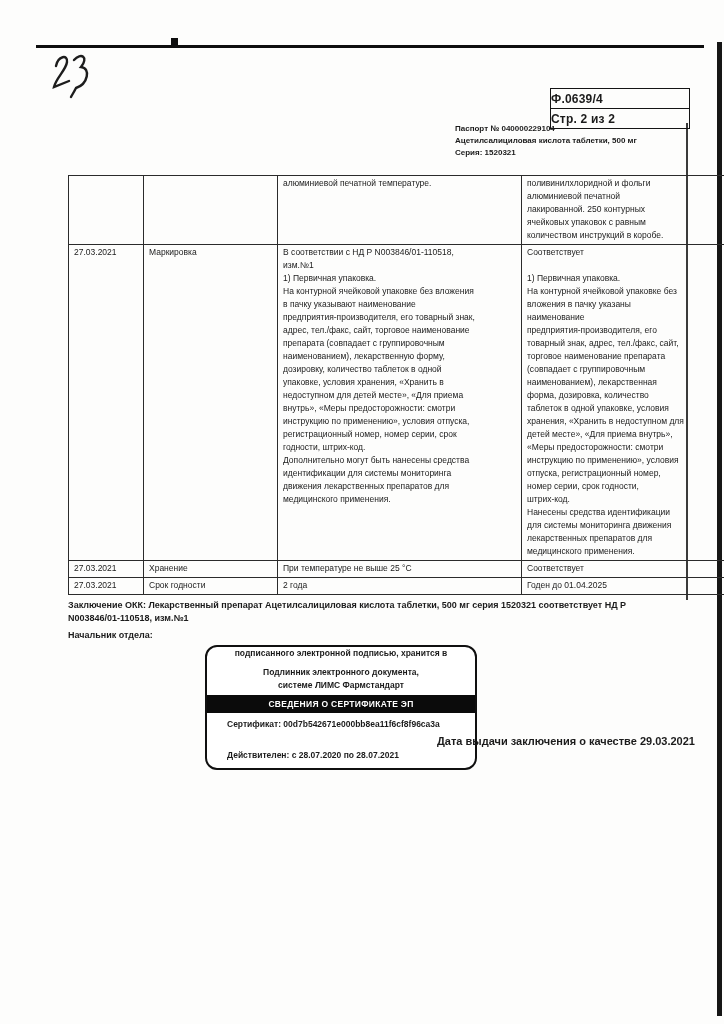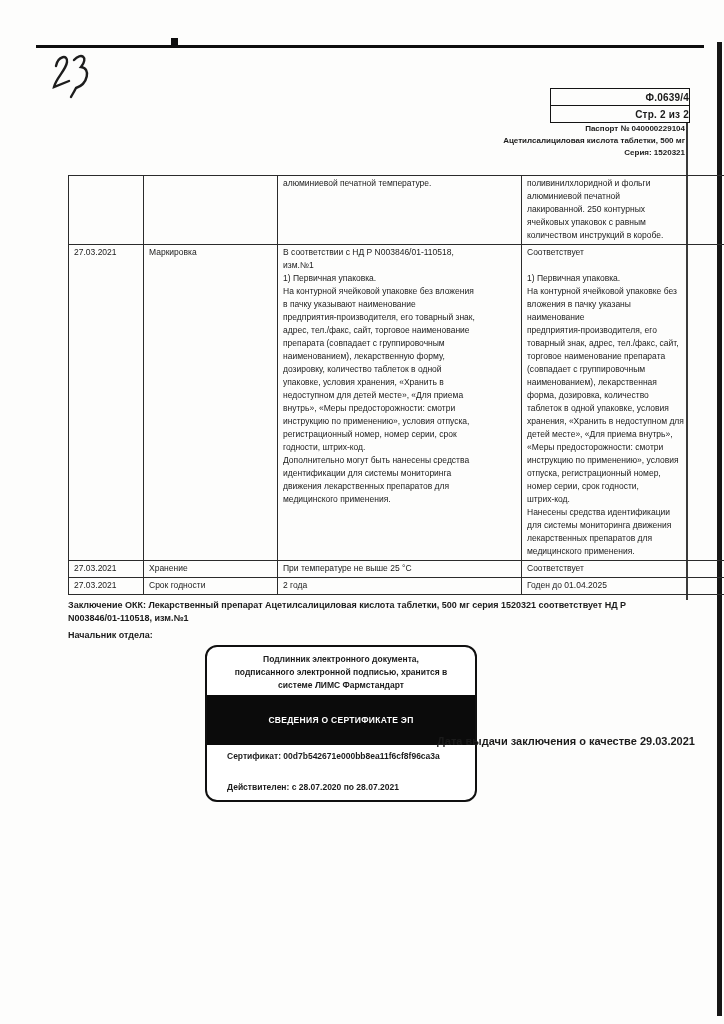--- a/index.html
+++ b/index.html
@@ -10,27 +10,27 @@
   }
   .abs{position:absolute;}
   
   .topline{left:36px;top:45px;width:668px;height:3px;background:#0e0e0e;}
   .topline-tick{left:171px;top:38px;width:7px;height:7px;background:#0e0e0e;}
   .right-bar{left:717px;top:42px;width:5px;height:974px;background:#161616;}
   .vline-right{left:686px;top:123px;width:2px;height:477px;background:#3a3a3a;}
   
   .formbox{left:550px;top:88px;width:138px;border:1.5px solid #141414;}
   .formbox .cell{
-    border-bottom:1.5px solid #141414;text-align:right;font-size:10px;
+    border-bottom:1.5px solid #141414;text-align:left;font-size:12px;
     font-weight:bold;padding:3px 0 2px 0;letter-spacing:.2px;
   }
   .formbox .cell:last-child{border-bottom:none;}
   
   .headinfo{left:455px;top:123px;width:230px;font-size:8px;font-weight:600;line-height:12px;}
-  .headinfo div{white-space:nowrap;text-align:right;}
+  .headinfo div{white-space:nowrap;}
   
   table.doc{
     position:absolute;left:68px;top:175px;border-collapse:collapse;table-layout:fixed;
     width:620px;font-size:8.5px;line-height:13px;
   }
   table.doc td{
     border:1.5px solid #2b2b2b;vertical-align:top;padding:1px 5px 2px 5px;
     white-space:pre-line;overflow:hidden;
   }
   td.c1{width:64px;}td.c2{width:123px;}td.c3{width:233px;}td.c4{width:200px;}
@@ -42,21 +42,21 @@
   .stamp{
     left:205px;top:645px;width:268px;border:2px solid #101010;border-radius:12px;
     overflow:hidden;background:#fff;
   }
   .stamp .center{
     text-align:center;font-size:8.5px;font-weight:bold;line-height:13px;padding:0 6px;
   }
   .stamp .pad-top{padding-top:6px;}
   .stamp .banner{
     background:#0b0b0b;color:#fff;text-align:center;font-size:8.5px;font-weight:bold;
-    padding:20px 0;margin-top:3px;letter-spacing:.3px;
+    padding:4px 0;margin-top:3px;letter-spacing:.3px;
   }
   .stamp .left-line{
     font-size:8.5px;font-weight:bold;line-height:15px;padding:0 0 0 20px;white-space:nowrap;
   }
   .stamp .bottom-pad{padding-bottom:5px;margin-top:16px;}
   
   .issue-date{left:437px;top:735px;font-size:11px;font-weight:bold;white-space:nowrap;}
   
   .scribble{left:48px;top:50px;}
 </style>
@@ -158,22 +158,22 @@
         <td class="c3">2 года</td>
         <td class="c4">Годен до  01.04.2025</td>
       </tr>
     </tbody>
   </table>
 
   <div class="abs conclusion">Заключение ОКК: Лекарственный препарат Ацетилсалициловая кислота таблетки, 500 мг серия 1520321  соответствует НД Р N003846/01-110518, изм.№1</div>
   <div class="abs dept-head">Начальник отдела:</div>
 
   <div class="abs stamp">
+    <div class="center">подписанного электронной подписью, хранится в</div>
     <div class="center pad-top">Подлинник электронного документа,</div>
-    <div class="center">подписанного электронной подписью, хранится в</div>
     <div class="center">системе ЛИМС Фармстандарт</div>
     <div class="banner">СВЕДЕНИЯ О СЕРТИФИКАТЕ ЭП</div>
     <div class="left-line" style="padding-top:4px;">Сертификат: 00d7b542671e000bb8ea11f6cf8f96ca3a</div>
     <div class="left-line bottom-pad">Действителен: с 28.07.2020 по 28.07.2021</div>
   </div>
 
   <div class="abs issue-date">Дата выдачи заключения о качестве   29.03.2021</div>
 
 </div>
 

